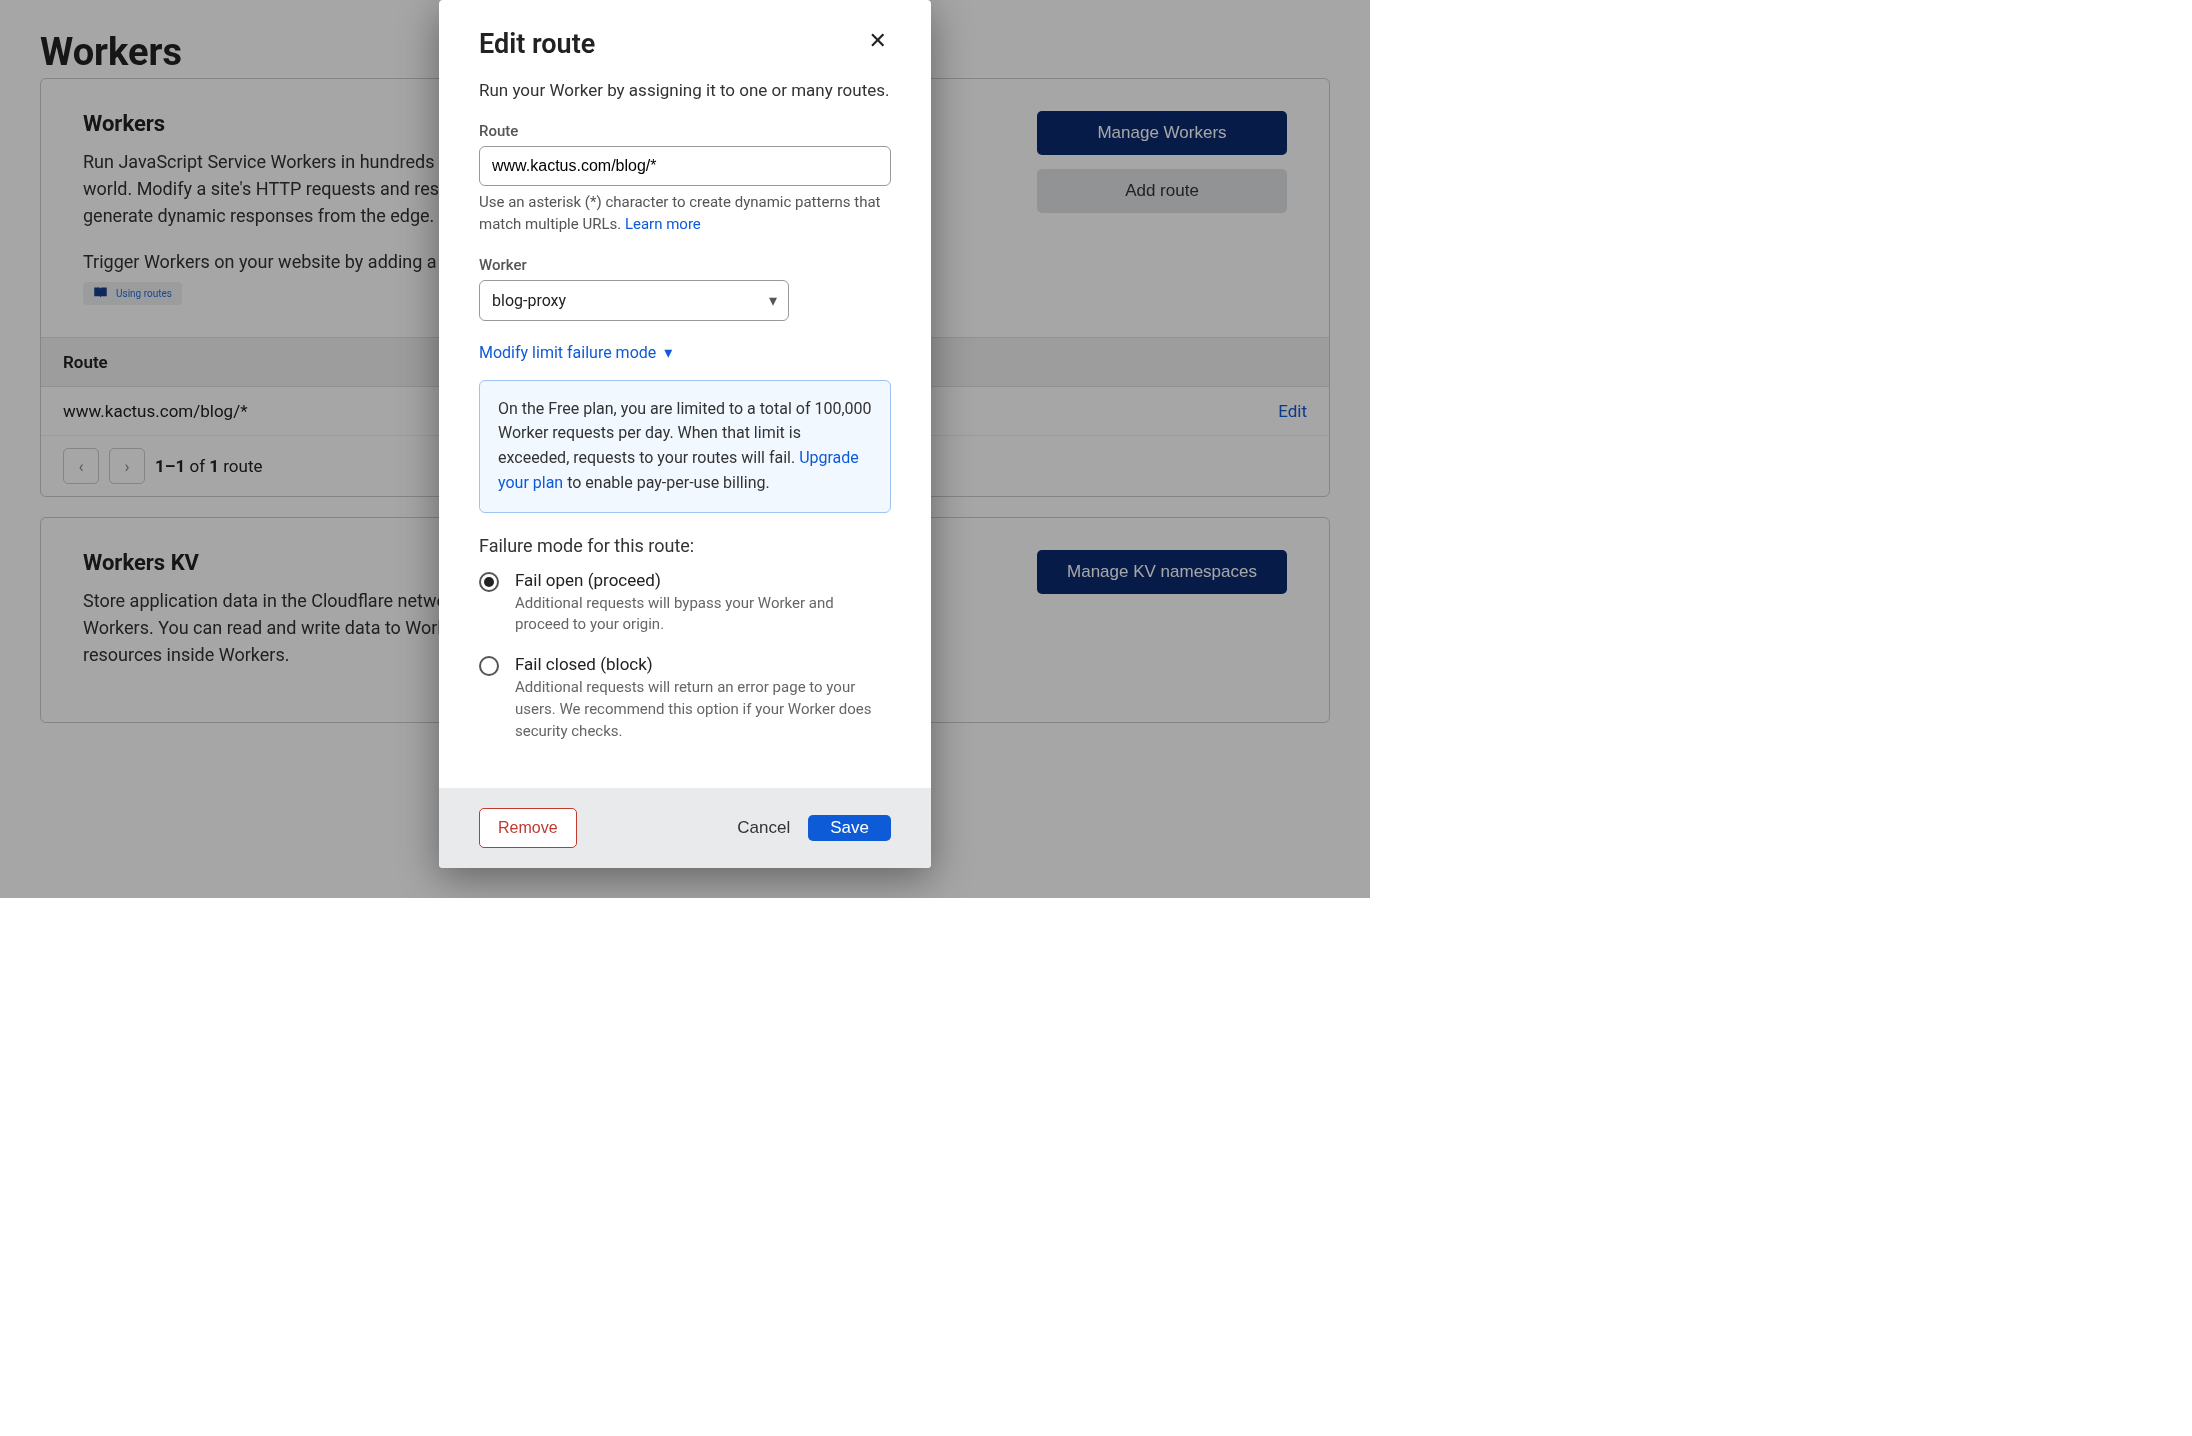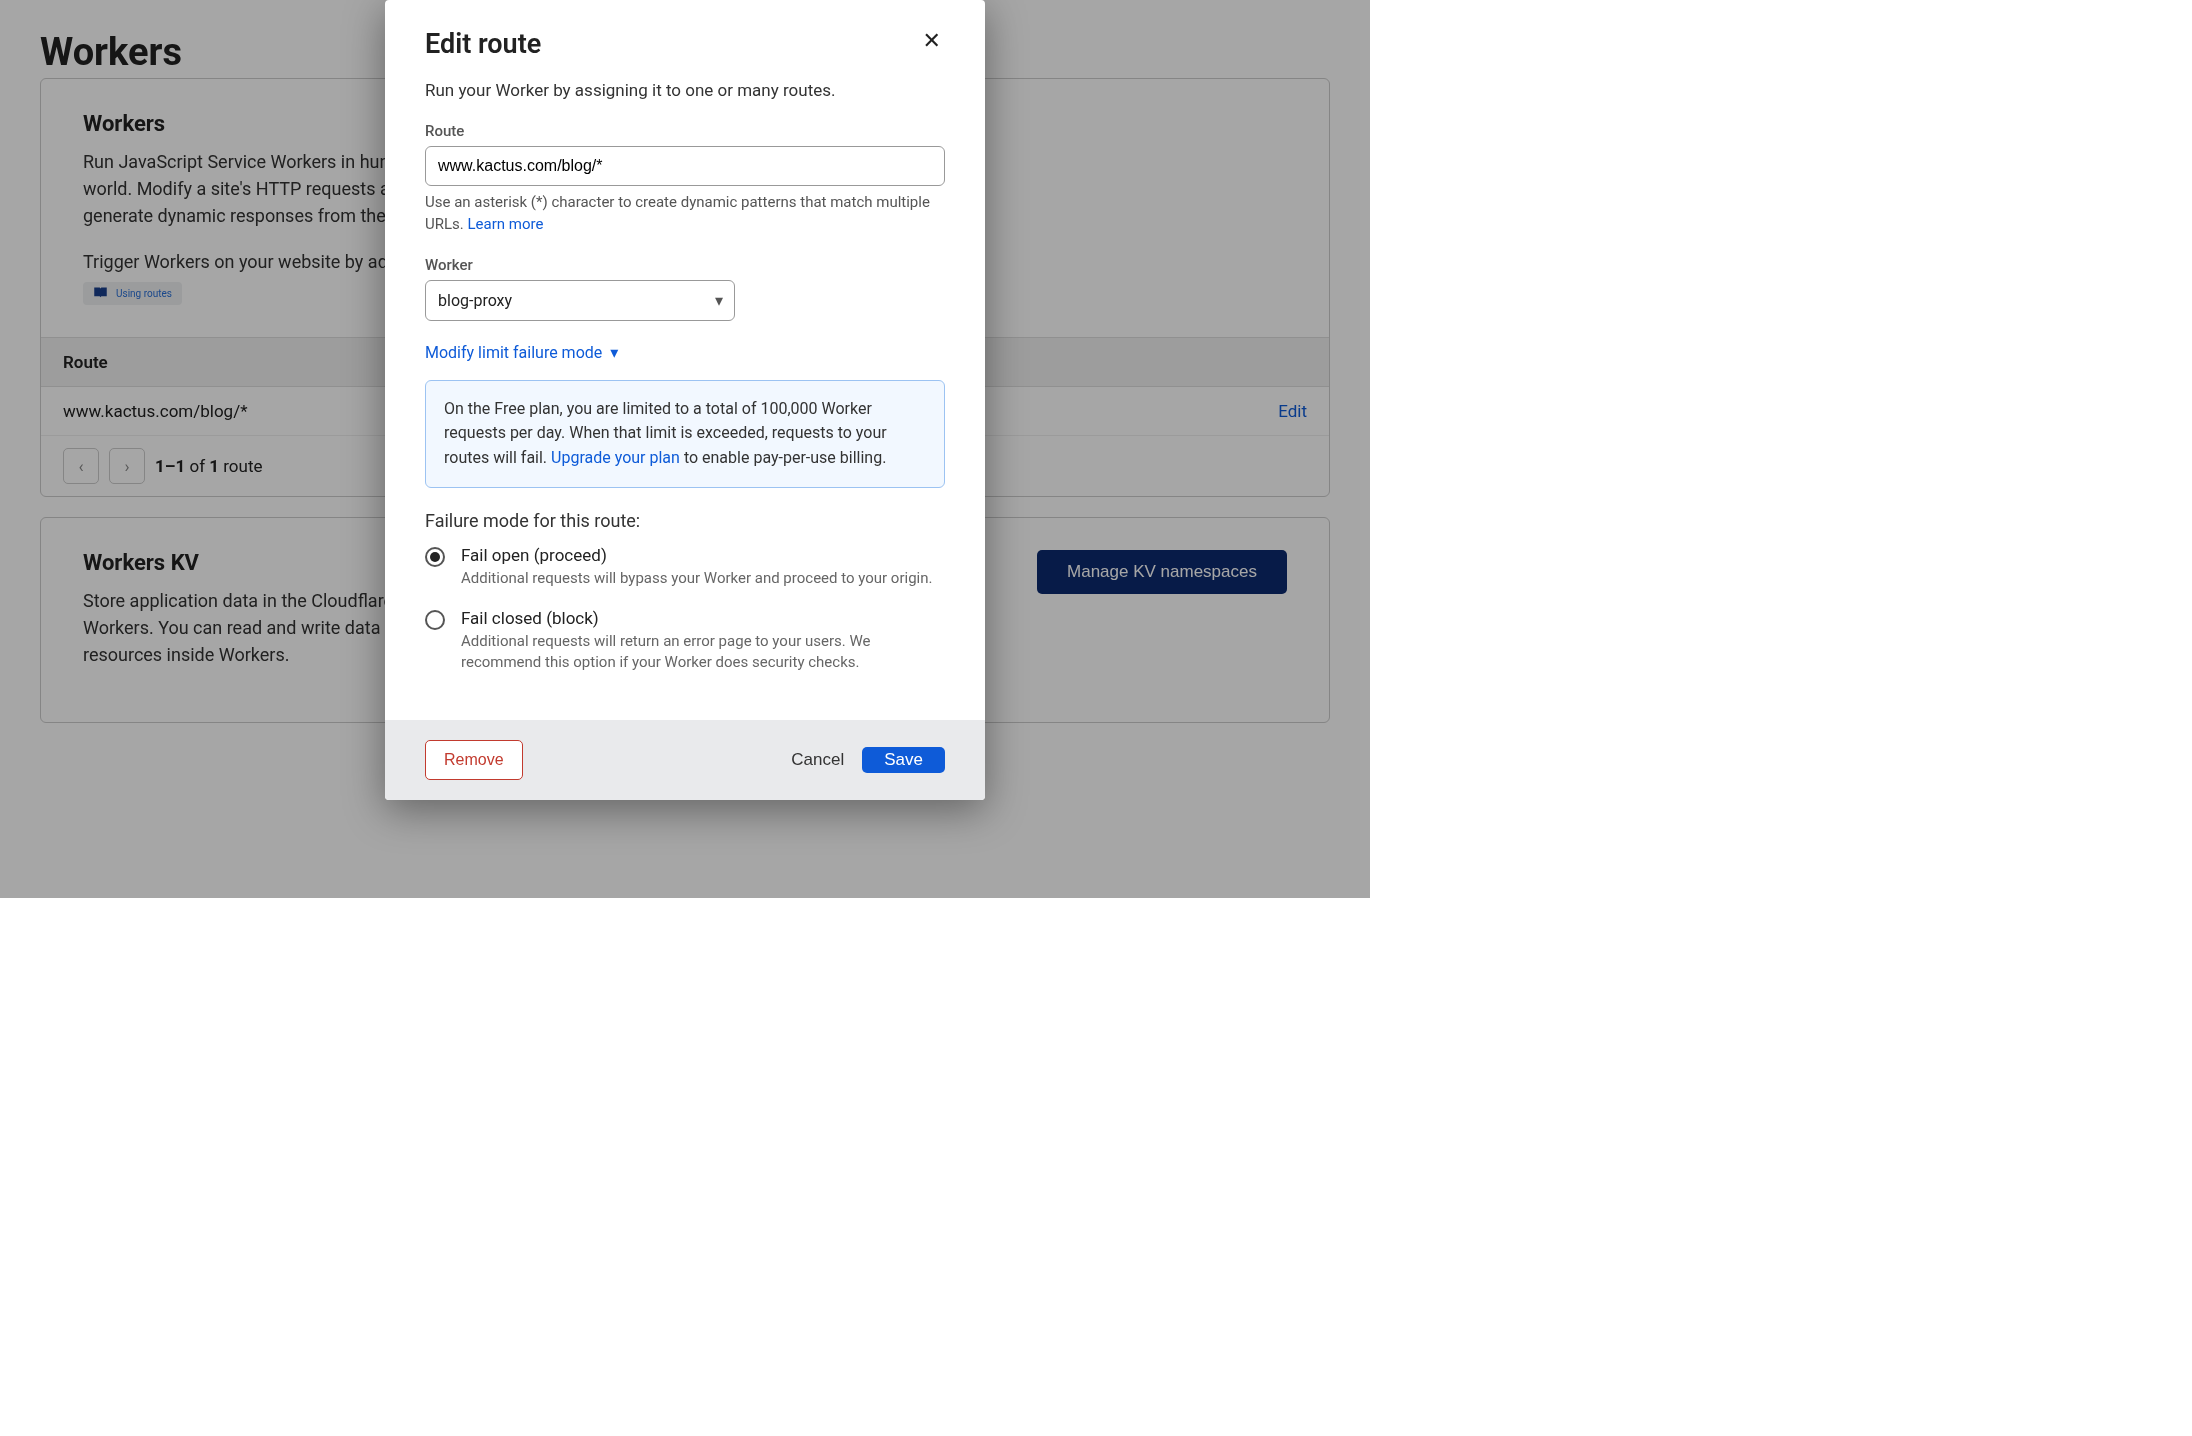--- a/index.html
+++ b/index.html
@@ -137,21 +137,21 @@
 .overlay {
   position: absolute;
   inset: 0;
   background: rgba(0,0,0,0.35);
   display: flex;
   justify-content: center;
   align-items: flex-start;
 }
 .modal {
   background: #fff;
-  width: 600px;
+  width: 492px;
   border-radius: 4px;
   box-shadow: 0 10px 40px rgba(0,0,0,0.4);
   display: flex;
   flex-direction: column;
   max-height: 100%;
   overflow: hidden;
 }
 .modal-body {
   padding: 28px 40px 28px 40px;
   overflow-y: auto;
@@ -327,20 +327,24 @@
         <div class="card-text">Trigger Workers on your website by adding a route below.</div>
         <a class="tag-link">
           <span class="book">
             <svg width="15" height="13" viewBox="0 0 24 20" fill="currentColor">
                 <path d="M2 2h8c1 0 2 1 2 2v14c0-1-1-2-2-2H2V2zm20 0h-8c-1 0-2 1-2 2v14c0-1 1-2 2-2h8V2z"></path>
               </svg>
           </span>
           <span>Using routes</span>
         </a>
       </div>
+      <div class="btn-row">
+        <button class="btn-primary">Manage Workers</button>
+        <button class="btn-secondary">Add route</button>
+      </div>
     </div>
     <div class="table-header">Route</div>
     <div class="table-row">
       <span>www.kactus.com/blog/*</span>
       <span class="edit">Edit</span>
     </div>
     <div class="pager">
       <div class="pager-btn">
         <span>‹</span>
       </div>

